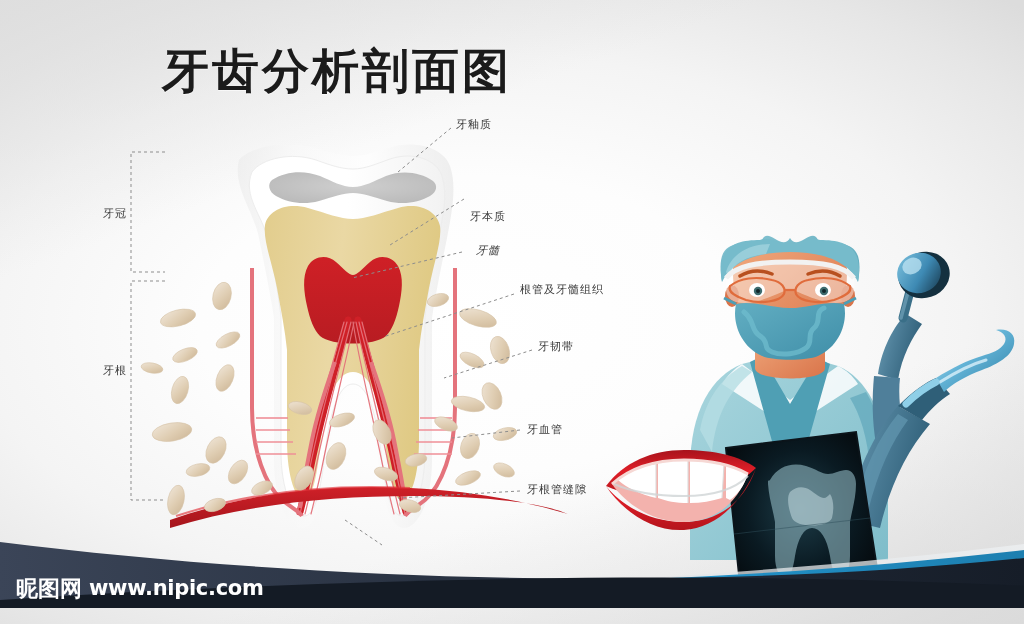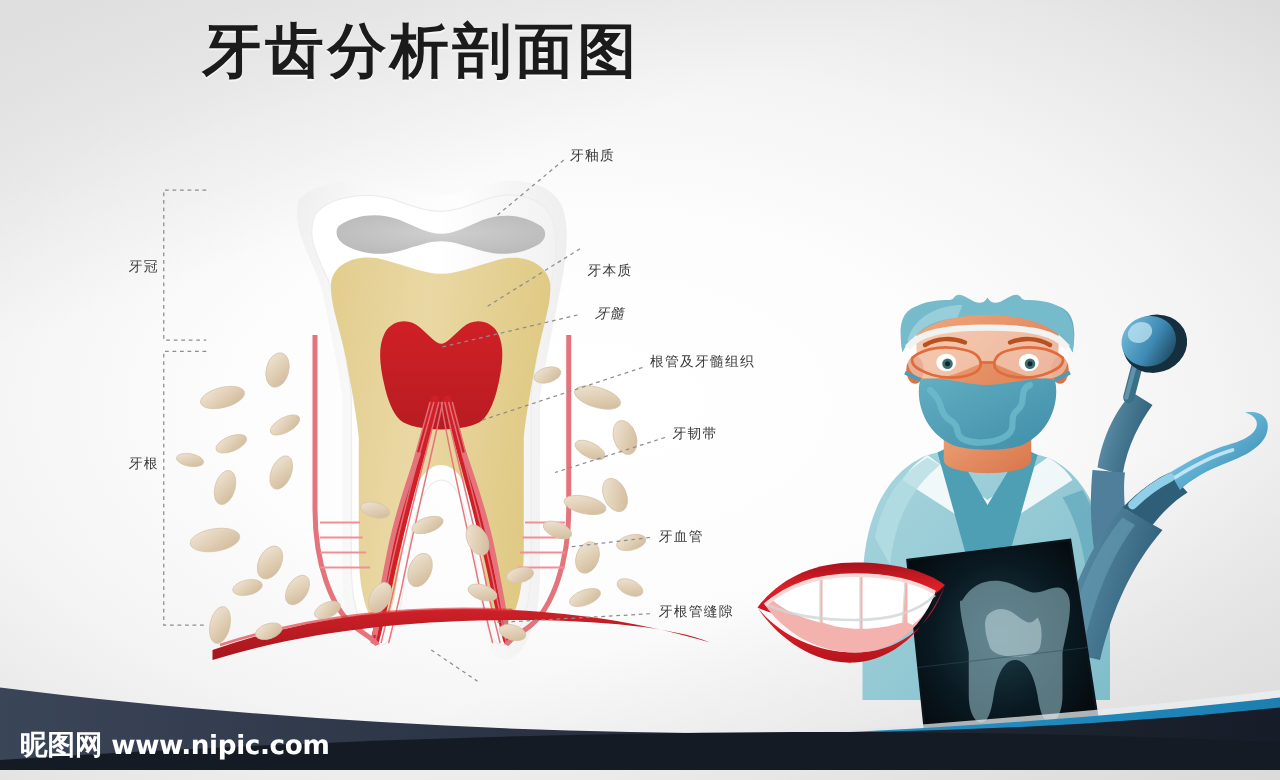--- a/index.html
+++ b/index.html
@@ -16,41 +16,41 @@
   }
   #poster::before{
     content:"";position:absolute;inset:0;
     background:linear-gradient(160deg,rgba(222,222,222,.85) 0%,rgba(255,255,255,0) 28%,rgba(255,255,255,0) 70%,rgba(218,218,218,.8) 100%);
     pointer-events:none;
   }
   .layer{position:absolute;left:0;top:0;width:1024px;height:624px;}
 
   
   #title{
-    position:absolute;left:162px;top:16px;
+    position:absolute;left:162px;top:45px;
     font-family:"DejaVu Serif","Liberation Serif",serif;
     font-weight:700;font-size:47px;letter-spacing:3px;color:#1b1b1b;
     line-height:1.1;white-space:nowrap;
     text-shadow:0 1px 0 rgba(255,255,255,.6);
   }
 
   
   .lbl{
     position:absolute;white-space:nowrap;color:#3a3a3a;
     font-family:"DejaVu Serif","Liberation Serif",serif;
     font-size:11px;letter-spacing:1px;line-height:1;
   }
   .lbl-left{
     position:absolute;white-space:nowrap;color:#3a3a3a;
     font-family:"DejaVu Serif","Liberation Serif",serif;
     font-size:11px;letter-spacing:1px;line-height:1;text-align:right;
   }
 
   
-  #footer{position:absolute;left:0;bottom:8px;width:1008px;height:72px;}
+  #footer{position:absolute;left:0;bottom:16px;width:1008px;height:72px;}
   #brand{
     position:absolute;left:16px;bottom:9px;display:flex;align-items:flex-end;gap:7px;
     color:#ffffff;
   }
   #brand .cn{
     font-family:"DejaVu Serif","Liberation Serif",serif;
     font-size:22px;font-weight:700;letter-spacing:0px;line-height:1;
   }
   #brand .url{
     font-family:"DejaVu Sans","Liberation Sans",sans-serif;

